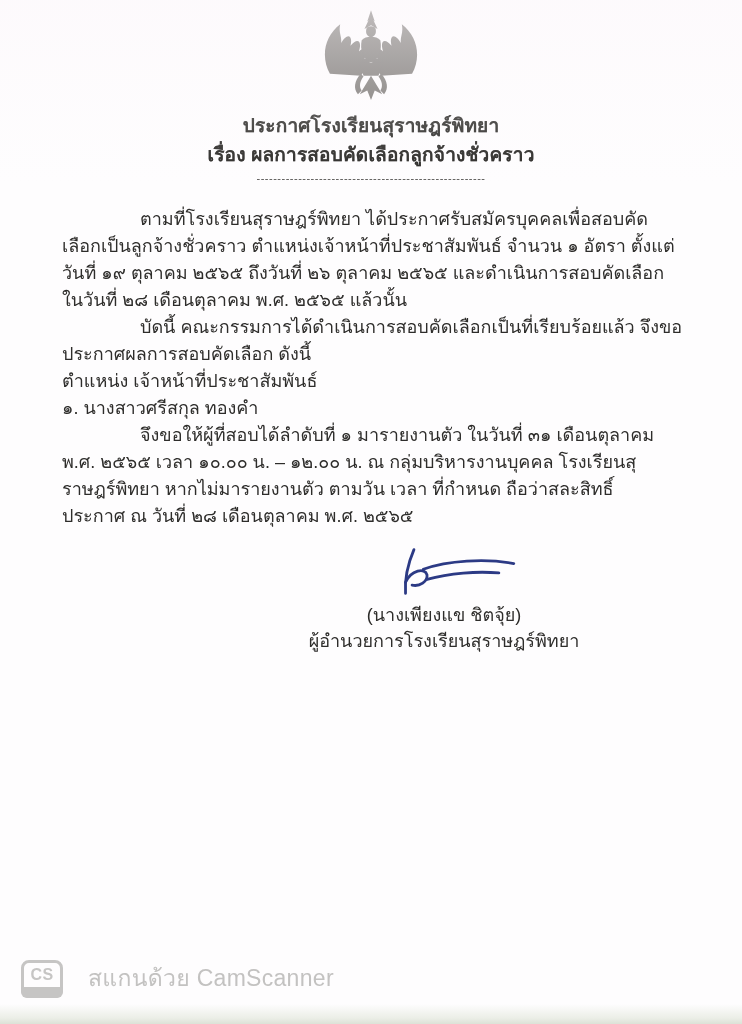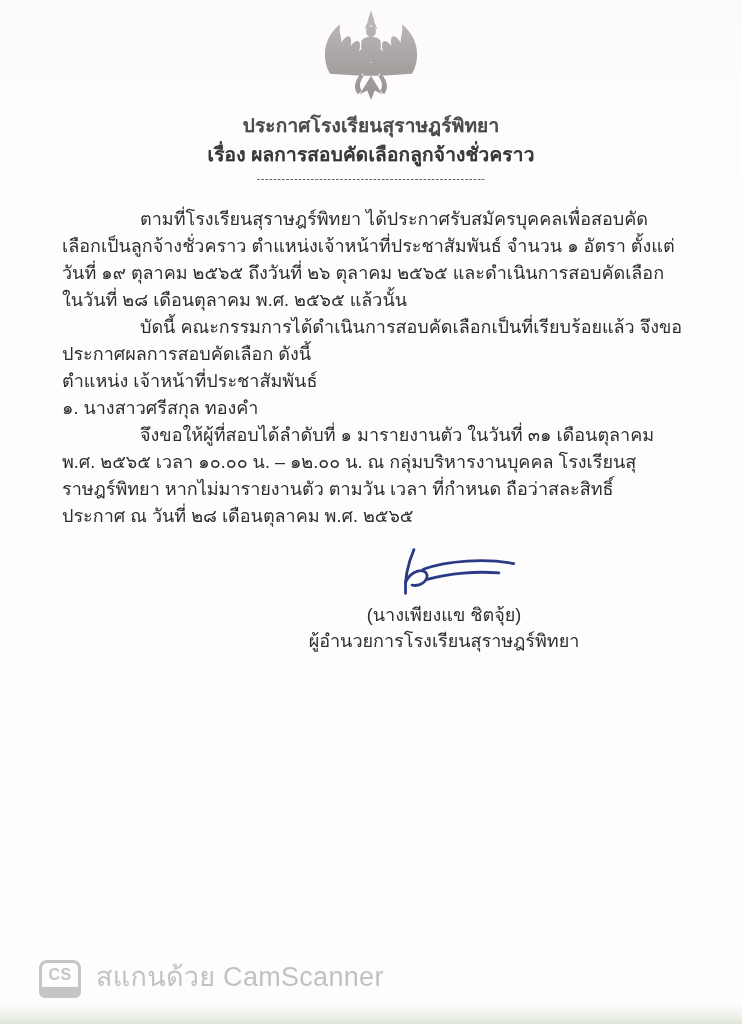--- a/index.html
+++ b/index.html
@@ -48,37 +48,37 @@
   .announce{margin-top:20px;margin-left:118px;}
 
   .sign-block{
     width:320px;margin:14px 0 0 222px;
     text-align:center;font-size:18px;line-height:26px;
   }
   .sign-mark{display:block;margin:0 auto -2px 96px;}
   .signer-name{margin-top:4px;}
 
   .watermark{
-    position:absolute;left:39px;bottom:26px;
-    display:flex;align-items:flex-end;gap:15px;
+    position:absolute;left:21px;bottom:26px;
+    display:flex;align-items:flex-start;gap:25px;
   }
   .cs-badge{
     position:relative;box-sizing:border-box;
     width:42px;height:38px;
     border:3px solid #c6c5c4;border-radius:8px;
     color:#c6c5c4;font-weight:bold;font-size:16px;
     display:flex;align-items:flex-start;justify-content:center;
     padding-top:3px;letter-spacing:.5px;
   }
   .cs-badge::after{
     content:"";position:absolute;left:-3px;right:-3px;bottom:-3px;height:11px;
     background:#c6c5c4;border-radius:2px 2px 6px 6px;
   }
   .wm-text{
-    color:#c3c2c1;font-size:27px;letter-spacing:.3px;
+    color:#c3c2c1;font-size:23px;letter-spacing:.3px;
     white-space:nowrap;
   }
 </style>
 </head>
 <body>
 
 <div class="page">
 
   <div class="emblem-wrap">
     <svg width="112" height="98" viewBox="0 0 120 104" aria-hidden="true">

